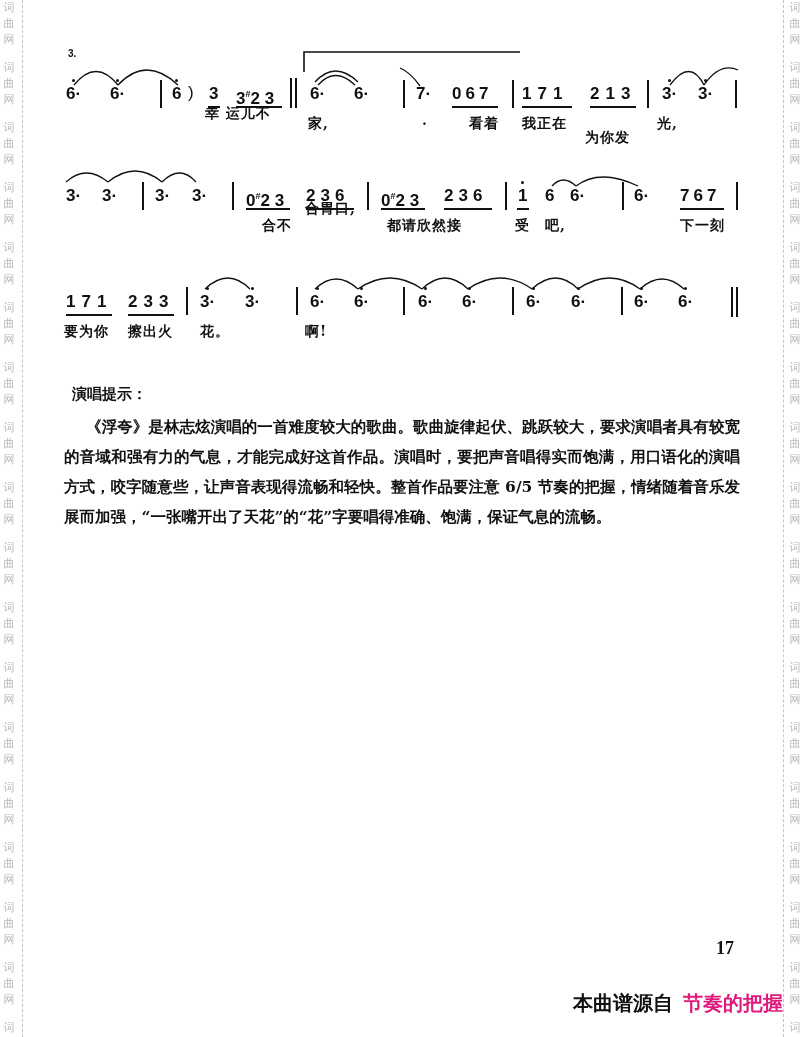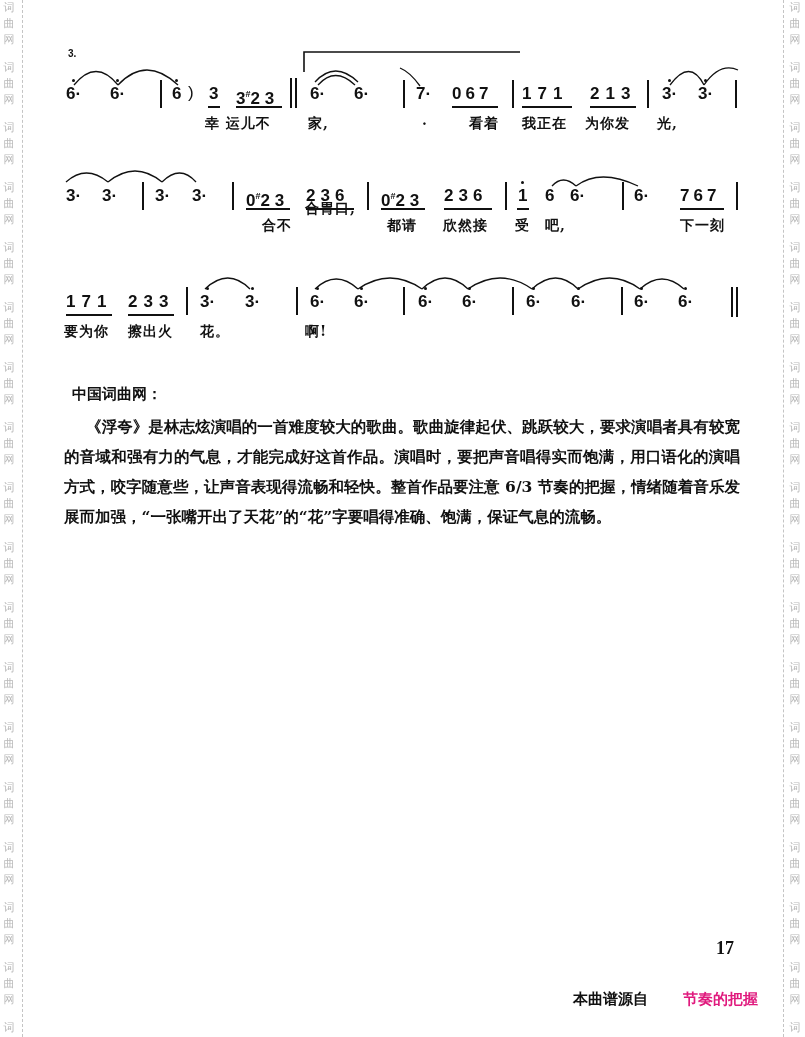--- a/index.html
+++ b/index.html
@@ -17,21 +17,21 @@
   .note { position:absolute; font-family:"Liberation Sans", sans-serif; font-weight:bold; font-size:17px; line-height:18px; }
   .note .dotup { position:absolute; top:-6px; left:50%; margin-left:-2px; width:3px; height:3px; background:#111; border-radius:50%; }
   .ul { position:absolute; height:2px; background:#111; }
   .bar { position:absolute; width:2px; background:#111; }
   .lyric { position:absolute; font-family:"DejaVu Serif", serif; font-size:14px; font-weight:bold; letter-spacing:1px; white-space:pre; }
   svg.slurs { position:absolute; left:0; top:0; overflow:visible; }
 
   .tips-title { position:absolute; left:72px; top:385px; font-size:15px; font-weight:bold; }
   .tips-body { position:absolute; left:64px; top:412px; width:676px; font-family:"DejaVu Serif", serif; font-size:15.5px; line-height:30px; font-weight:bold; text-align:justify; }
   .page-num { position:absolute; left:716px; top:938px; font-family:"Liberation Serif", serif; font-weight:bold; font-size:18px; }
-  .footer { position:absolute; top:990px; font-size:15px; font-weight:bold; }
+  .footer { position:absolute; top:990px; font-size:20px; font-weight:bold; }
 </style>
 </head>
 <body>
 
 <div class="wm-col left" id="wmL">
     <span class="wm-char" style="top: 2px;">词</span>
     <span class="wm-char" style="top: 18px;">曲</span>
     <span class="wm-char" style="top: 34px;">网</span>
     <span class="wm-char" style="top: 62px;">词</span>
     <span class="wm-char" style="top: 78px;">曲</span>
@@ -174,26 +174,26 @@
   <div class="bar" style="left:512px;top:40px;height:28px"></div>
   <span class="note" style="left:522px;top:45px;letter-spacing:6px"><span>1</span><span>7</span><span>1</span></span>
   <div class="ul" style="left:522px;top:66px;width:50px"></div>
   <span class="note" style="left:590px;top:45px;letter-spacing:6px"><span>2</span><span>1</span><span>3</span></span>
   <div class="ul" style="left:590px;top:66px;width:46px"></div>
   <div class="bar" style="left:647px;top:40px;height:28px"></div>
   <span class="note" style="left:662px;top:45px"><span class="dotup"></span><span>3</span>·</span>
   <span class="note" style="left:698px;top:45px"><span class="dotup"></span><span>3</span>·</span>
   <div class="bar" style="left:735px;top:40px;height:28px"></div>
 
-  <span class="lyric" style="left:205px;top:75px">幸 运儿不</span>
+  <span class="lyric" style="left:205px;top:65px">幸 运儿不</span>
   <span class="lyric" style="left:308px;top:75px">家,</span>
   <span class="lyric" style="left:422px;top:72px">.</span>
   <span class="lyric" style="left:469px;top:75px">看着</span>
   <span class="lyric" style="left:522px;top:75px">我正在</span>
-  <span class="lyric" style="left:585px;top:75px">为你发</span>
+  <span class="lyric" style="left:585px;top:89px">为你发</span>
   <span class="lyric" style="left:657px;top:75px">光,</span>
 </div>
 
 <div class="staff" style="top:160px">
   <svg class="slurs" width="805" height="80">
     <path d="M66 22 Q86 4 108 22" stroke="#111" fill="none" stroke-width="1.3"></path>
     <path d="M108 22 Q135 0 162 22" stroke="#111" fill="none" stroke-width="1.3"></path>
     <path d="M162 22 Q180 4 196 22" stroke="#111" fill="none" stroke-width="1.3"></path>
     <path d="M552 26 Q563 14 576 26" stroke="#111" fill="none" stroke-width="1.3"></path>
     <path d="M576 26 Q600 8 638 26" stroke="#111" fill="none" stroke-width="1.3"></path>
@@ -220,21 +220,21 @@
   <span class="note" style="left:570px;top:27px"><span>6</span>·</span>
   <div class="bar" style="left:622px;top:22px;height:28px"></div>
   <span class="note" style="left:634px;top:27px"><span>6</span>·</span>
   <span class="note" style="left:680px;top:27px;letter-spacing:4px"><span>7</span><span>6</span><span>7</span></span>
   <div class="ul" style="left:680px;top:48px;width:44px"></div>
   <div class="bar" style="left:736px;top:22px;height:28px"></div>
 
   <span class="lyric" style="left:262px;top:57px">合不</span>
   <span class="lyric" style="left:305px;top:40px">合胃口,</span>
   <span class="lyric" style="left:387px;top:57px">都请</span>
-  <span class="lyric" style="left:443px;top:57px">欣然接</span>
+  <span class="lyric" style="left:417px;top:57px">欣然接</span>
   <span class="lyric" style="left:515px;top:57px">受</span>
   <span class="lyric" style="left:545px;top:57px">吧,</span>
   <span class="lyric" style="left:680px;top:57px">下一刻</span>
 </div>
 
 <div class="staff" style="top:265px">
   <svg class="slurs" width="805" height="80">
     <path d="M205 24 Q228 2 250 24" stroke="#111" fill="none" stroke-width="1.3"></path>
     <path d="M315 24 Q336 4 358 24" stroke="#111" fill="none" stroke-width="1.3"></path>
     <path d="M358 24 Q390 2 422 24" stroke="#111" fill="none" stroke-width="1.3"></path>
@@ -265,19 +265,19 @@
   <span class="note" style="left:678px;top:28px"><span class="dotup"></span><span>6</span>·</span>
   <div class="bar" style="left:731px;top:22px;height:30px;width:2px"></div>
   <div class="bar" style="left:736px;top:22px;height:30px;width:2px"></div>
 
   <span class="lyric" style="left:64px;top:58px">要为你</span>
   <span class="lyric" style="left:128px;top:58px">擦出火</span>
   <span class="lyric" style="left:200px;top:58px">花。</span>
   <span class="lyric" style="left:305px;top:58px">啊!</span>
 </div>
 
-<div class="tips-title">中国词曲网：</div>
-<div class="tips-body"><span style="display:inline-block;width:22px"></span><span>《浮夸》是林志炫演唱的一首难度较大的歌曲。歌曲旋律起伏、跳跃较大，要求演唱者具有较宽的音域和强有力的气息，才能完成好这首作品。演唱时，要把声音唱得实而饱满，用口语化的演唱方式，咬字随意些，让声音表现得流畅和轻快。整首作品要注意 6/3 节奏的把握，情绪随着音乐发展而加强，“一张嘴开出了天花”的“花”字要唱得准确、饱满，保证气息的流畅。</span></div>
+<div class="tips-title">演唱提示：</div>
+<div class="tips-body"><span style="display:inline-block;width:22px"></span><span>《浮夸》是林志炫演唱的一首难度较大的歌曲。歌曲旋律起伏、跳跃较大，要求演唱者具有较宽的音域和强有力的气息，才能完成好这首作品。演唱时，要把声音唱得实而饱满，用口语化的演唱方式，咬字随意些，让声音表现得流畅和轻快。整首作品要注意 6/5 节奏的把握，情绪随着音乐发展而加强，“一张嘴开出了天花”的“花”字要唱得准确、饱满，保证气息的流畅。</span></div>
 
 <div class="page-num">17</div>
 
 <div class="footer" style="left:573px">本曲谱源自</div>
 <div class="footer" style="left:683px;color:#e0197d">节奏的把握</div>
 
 </body></html>

